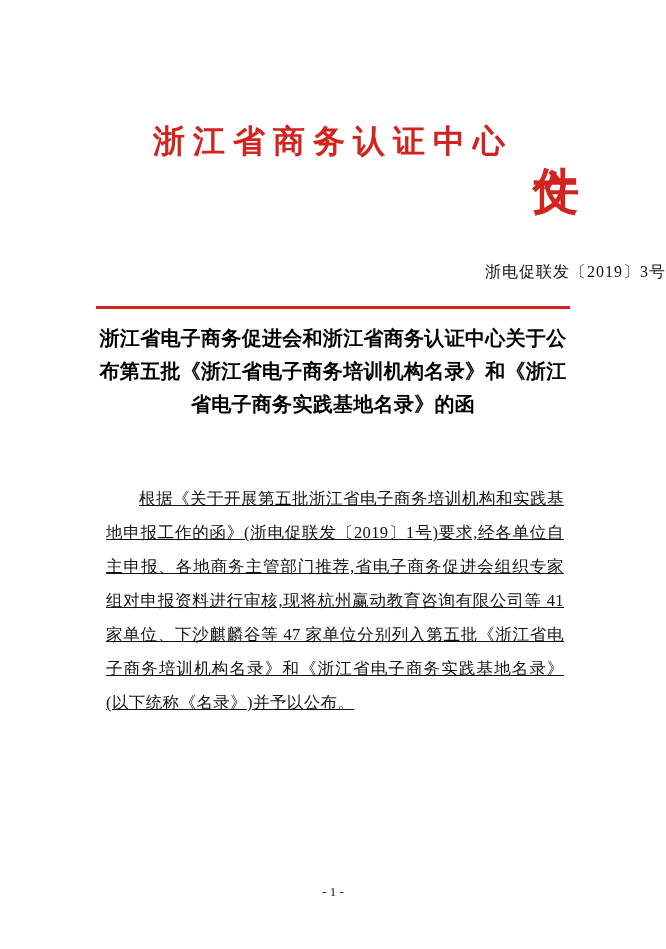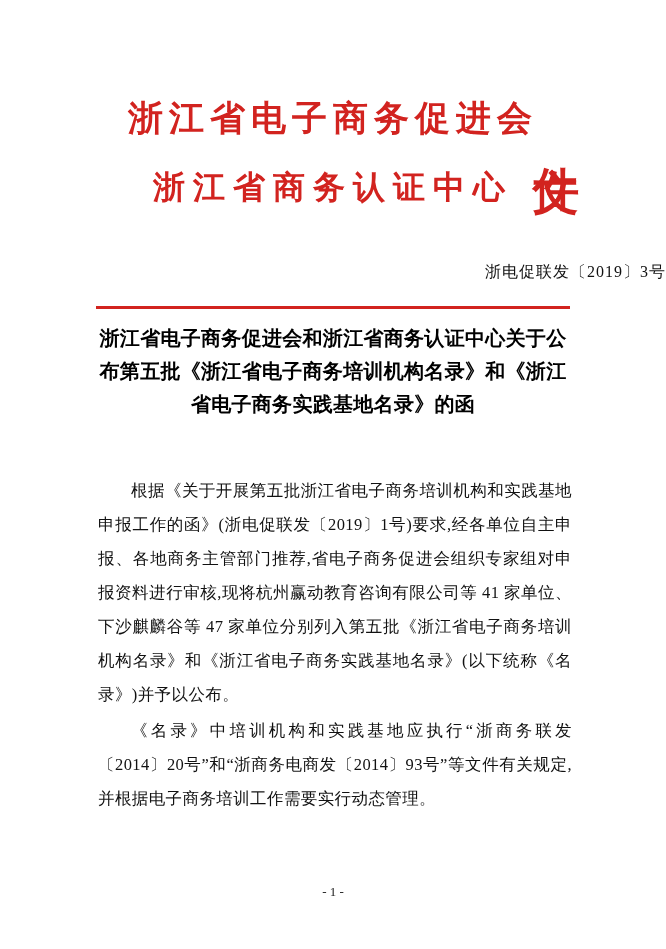--- a/index.html
+++ b/index.html
@@ -113,22 +113,23 @@
     line-height: 2.06;
     color: #111;
     letter-spacing: 0.4px;
     font-family: "Liberation Serif", serif;
     text-align: justify;
   }
   .salutation {
     margin: 0 0 2px 0;
   }
   .para {
-    margin: 0;
+    margin: 8px;
     text-indent: 2em;
+    text-decoration: underline;
   }
   .para + .para {
     margin-top: 2px;
   }
 
   
   .page-number {
     position: absolute;
     left: 0;
     top: 884px;
@@ -139,32 +140,30 @@
     font-family: "Liberation Serif", serif;
   }
 </style>
 </head>
 <body>
 
 <div class="page">
   <div class="doc-inner">
 
     <div class="masthead">
-      <div class="masthead-line masthead-line1">浙江省电子商务促进会</div>
       <div class="masthead-line masthead-line2">浙江省商务认证中心</div>
       <div class="masthead-wenjian">文件</div>
     </div>
 
     <div class="doc-number">浙电促联发〔2019〕3号</div>
 
     <div class="red-rule"></div>
 
     <div class="doc-title">浙江省电子商务促进会和浙江省商务认证中心关于公布第五批《浙江省电子商务培训机构名录》和《浙江省电子商务实践基地名录》的函</div>
 
     <div class="body-block">
       <p class="para">根据《关于开展第五批浙江省电子商务培训机构和实践基地申报工作的函》(浙电促联发〔2019〕1号)要求,经各单位自主申报、各地商务主管部门推荐,省电子商务促进会组织专家组对申报资料进行审核,现将杭州赢动教育咨询有限公司等 41 家单位、下沙麒麟谷等 47 家单位分别列入第五批《浙江省电子商务培训机构名录》和《浙江省电子商务实践基地名录》(以下统称《名录》)并予以公布。</p>
-      <p class="para">《名录》中培训机构和实践基地应执行“浙商务联发〔2014〕20号”和“浙商务电商发〔2014〕93号”等文件有关规定,并根据电子商务培训工作需要实行动态管理。</p>
     </div>
 
     <div class="page-number">- 1 -</div>
 
   </div>
 </div>
 
 </body></html>

